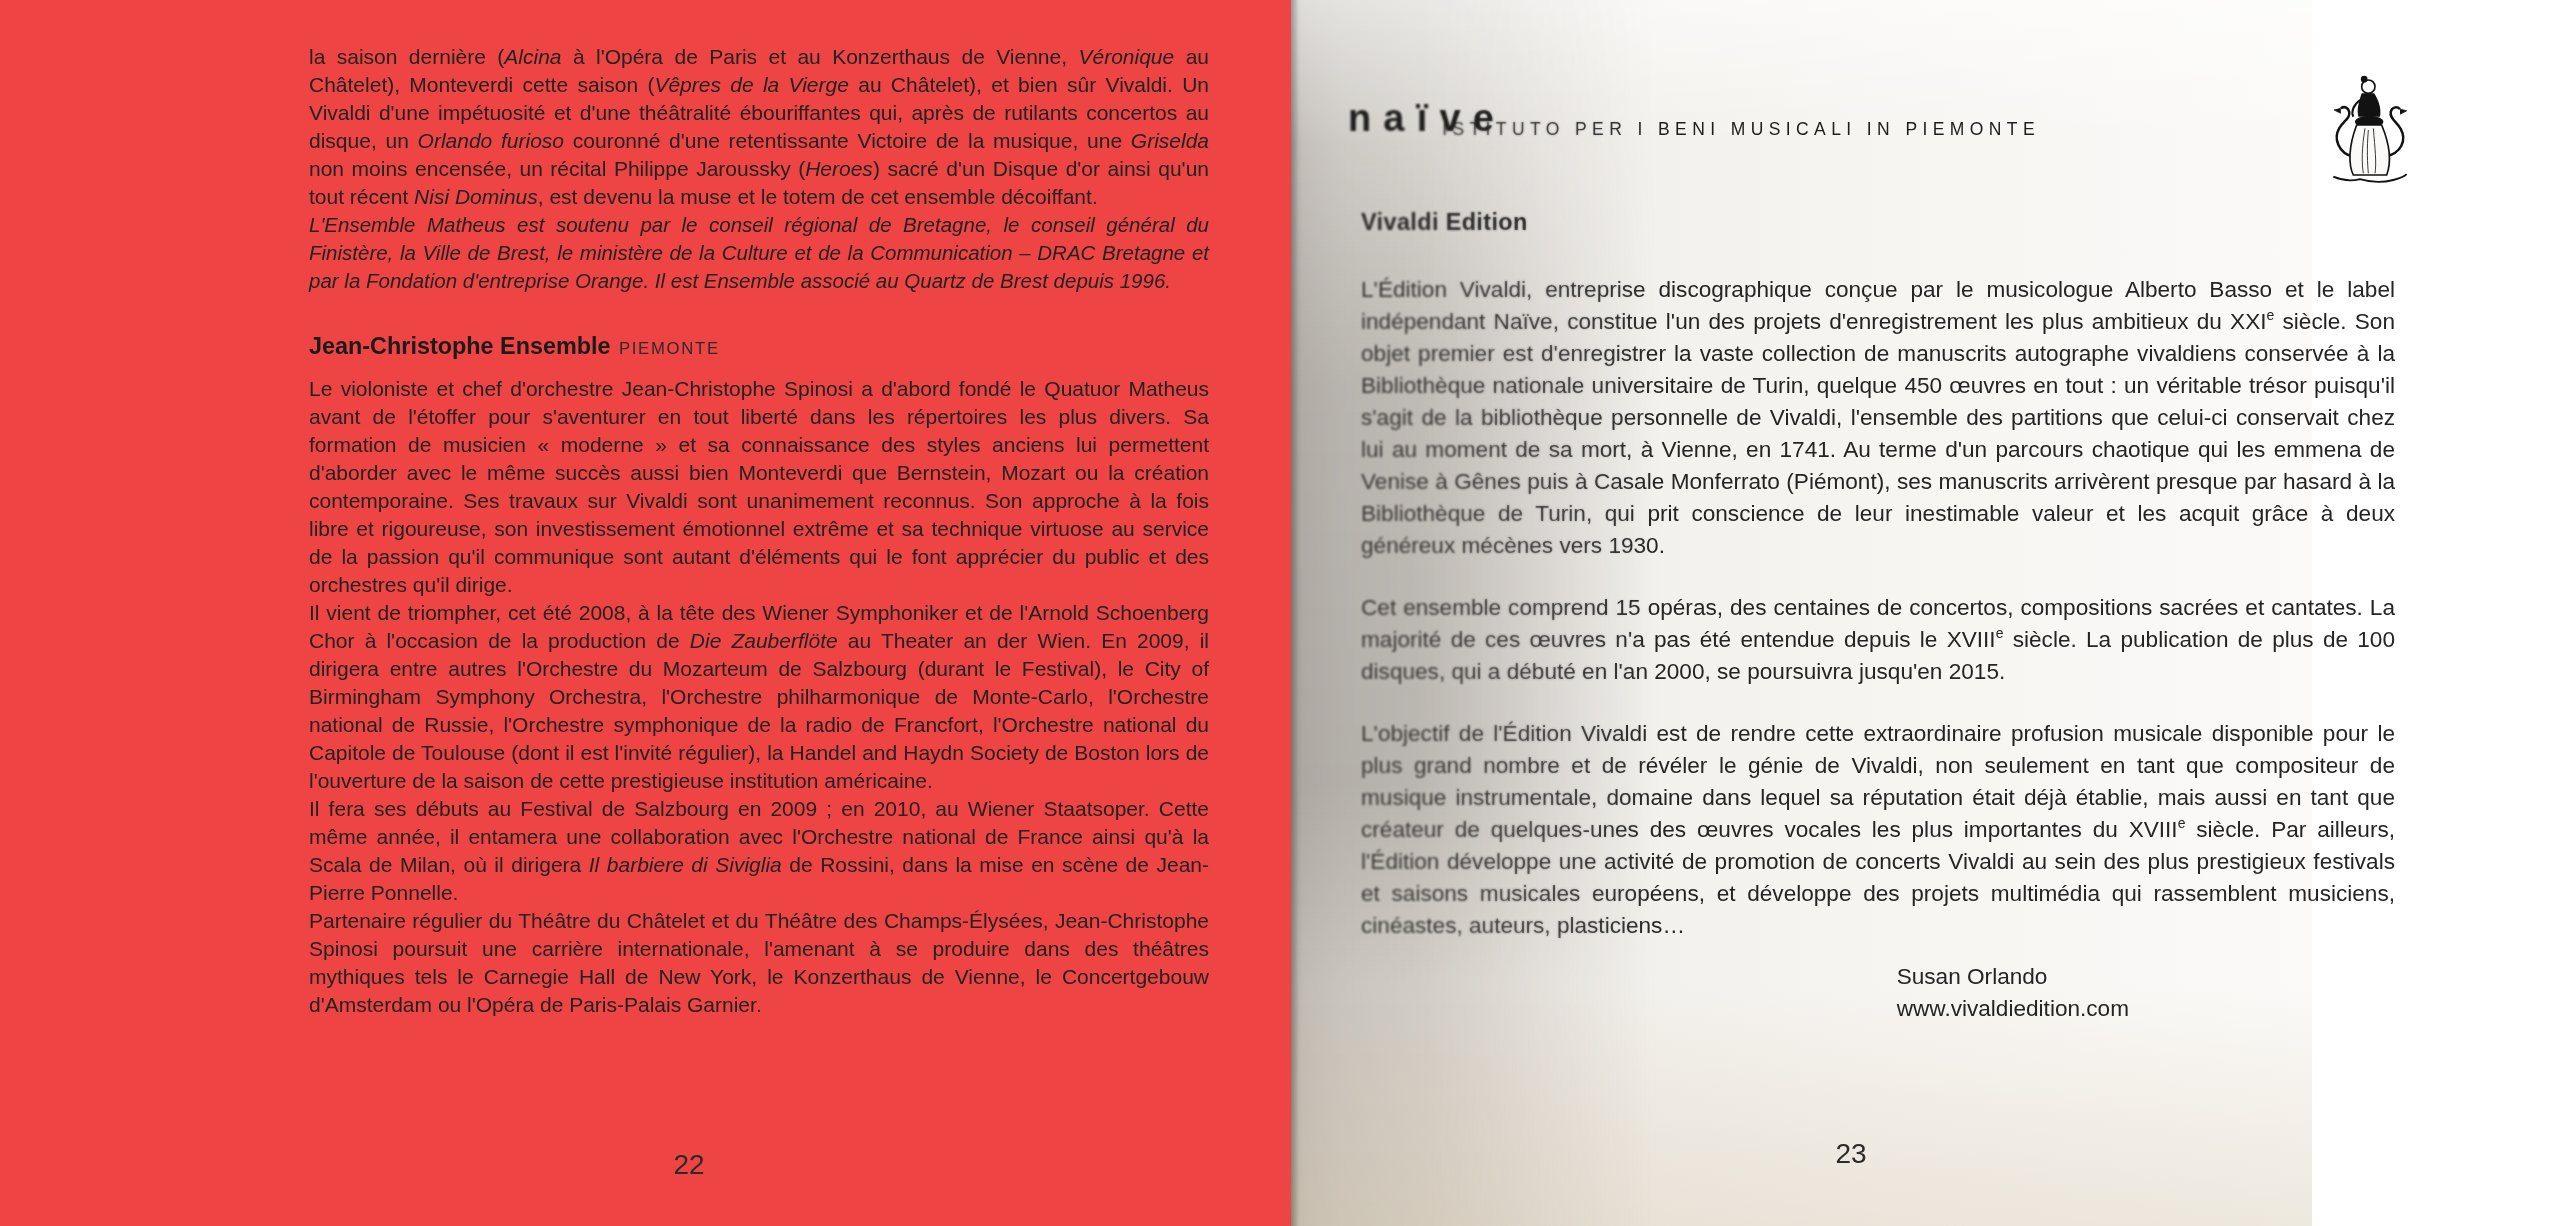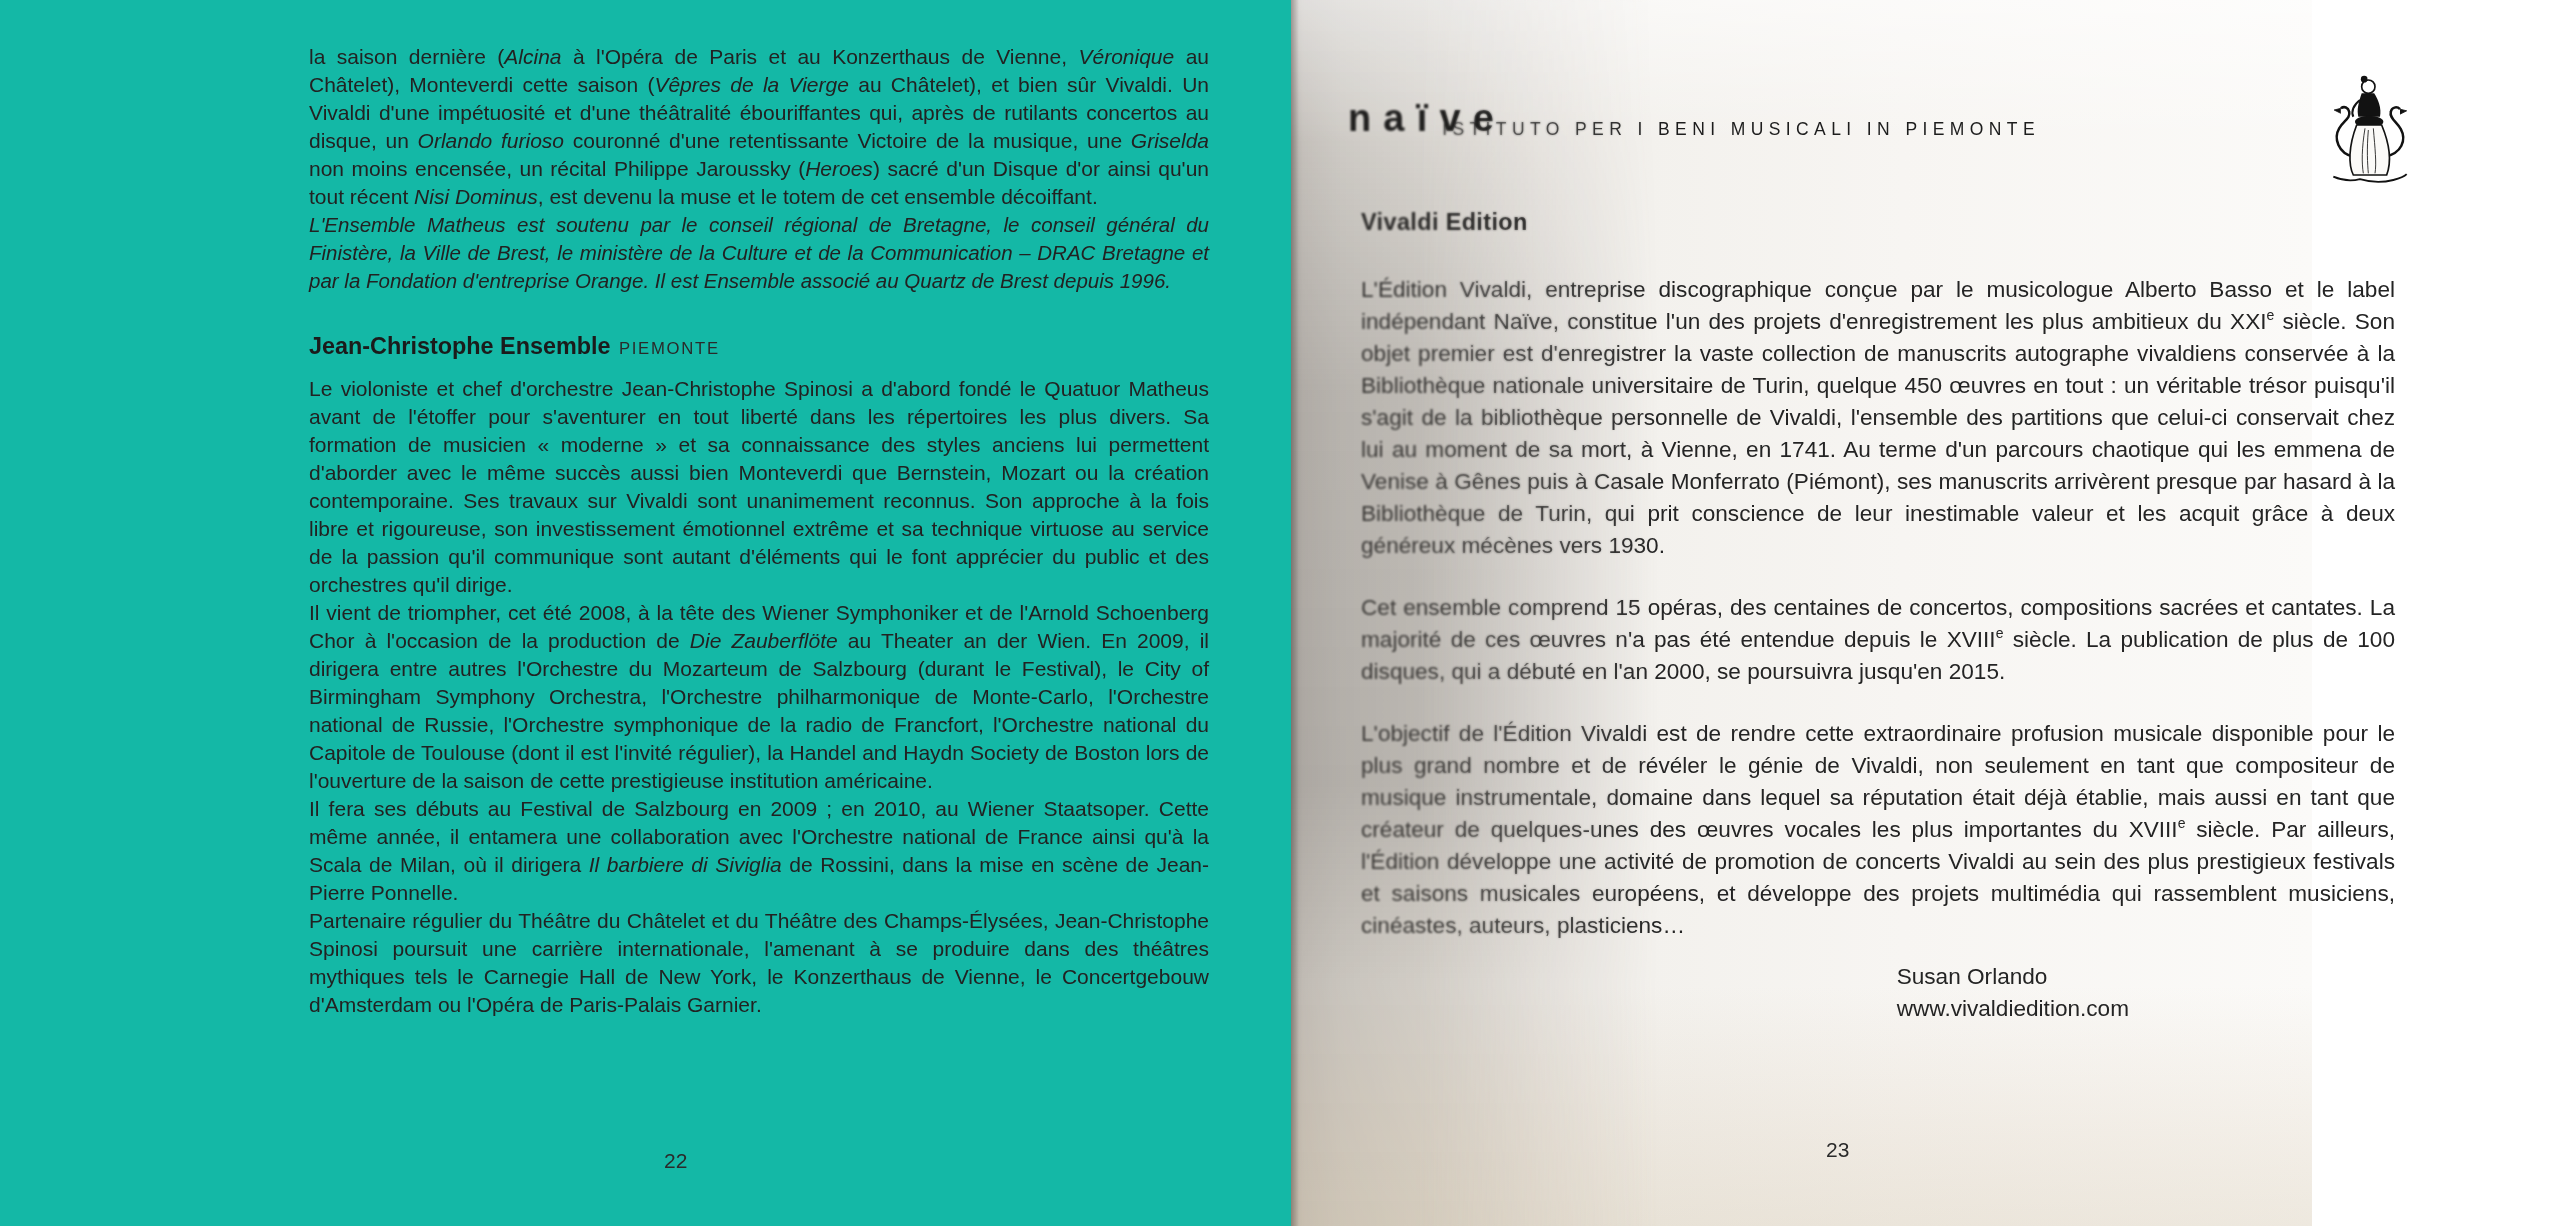--- a/index.html
+++ b/index.html
@@ -1,20 +1,20 @@
 <!DOCTYPE html>
 <html lang="fr" style="font-size:13.4px"><head>
 <meta charset="utf-8">
 <title>Booklet spread</title>
 <style>
   html,body{margin:0;padding:0;background:#dcdcdc;}
   .scan{position:relative;width:2576px;height:1226px;background:#fff;overflow:hidden;
         font-family:"Liberation Sans","DejaVu Sans",sans-serif;color:#1f1f1f;}
   .page{position:absolute;top:0;height:1226px;}
-  .page-left{left:0;width:1291px;background:#14b8a6;}
+  .page-left{left:0;width:1291px;background:#ef4444;}
   .page-right{left:1291px;width:1021px;
     background:
       linear-gradient(180deg, rgba(255,255,255,0.55) 0px, rgba(255,255,255,0.0) 142px,
                       rgba(0,0,0,0.0) 986px, rgba(205,185,155,0.18) 1136px, rgba(200,182,150,0.26) 1226px),
       linear-gradient(90deg, #b7b3ae 0px, #cecac5 11.7px, #d8d5d0 50px, #e2dfda 125px,
                       #edeae6 251px, #f3f1ed 359px, #f7f5f2 60%, #fbfaf8 100%);}
   
   .seam{position:absolute;left:0;top:0;bottom:0;width:8.4px;
         background:linear-gradient(90deg, rgba(70,64,58,0.40), rgba(70,64,58,0));}
   .shadow-band{position:absolute;left:0;top:0;bottom:0;width:368px;pointer-events:none;
@@ -38,21 +38,21 @@
             white-space:nowrap;color:#1d1d1d;}
   .muse{position:absolute;left:1037px;top:75px;width:84px;height:110px;}
   .vivaldi-heading{position:absolute;left:70px;top:209px;margin:0;font-size:23.4px;
             font-weight:600;letter-spacing:0.4px;color:#1c1c1c;}
   .col-right{position:absolute;left:70px;top:274px;width:1034px;}
   .col-right p{margin:0;text-align:justify;font-size:22.6px;line-height:32px;color:#242424;}
   .col-right p + p{margin-top:30px;}
   sup{font-size:0.62em;line-height:0;vertical-align:super;}
   .signature{position:absolute;right:183px;top:961px;text-align:left;
              font-size:22.6px;line-height:32px;color:#242424;}
-  .pagenum{position:absolute;width:50px;font-size:21px;color:#2a2a2a;}
+  .pagenum{position:absolute;width:50px;text-align:center;font-size:28px;color:#2a2a2a;}
   .pagenum-left{left:664px;top:1149px;}
   .pagenum-right{left:535px;top:1138px;}
 </style>
 </head>
 <body>
 
 <div class="scan">
 
   <section class="page page-left">
     <div class="col-left">

